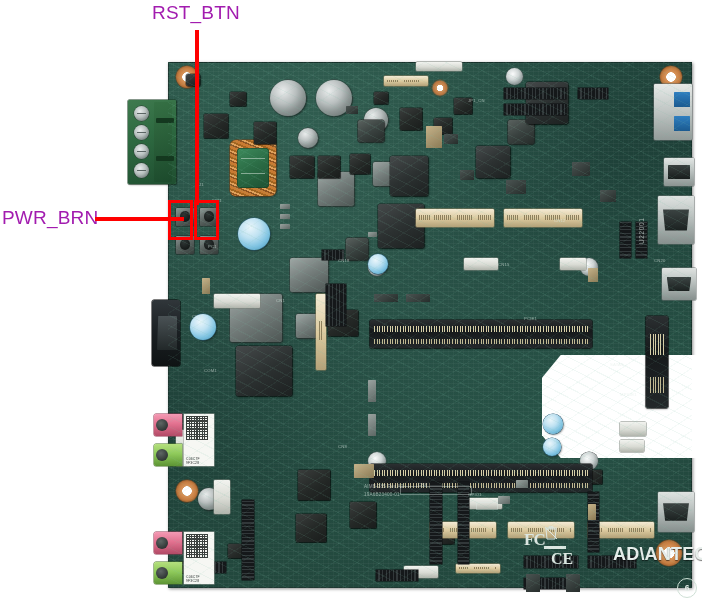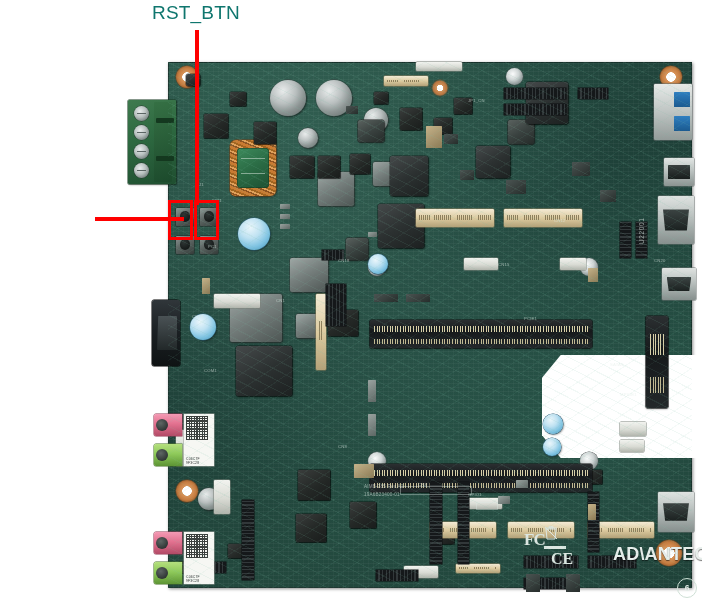--- a/index.html
+++ b/index.html
@@ -356,21 +356,21 @@
     position: absolute;
     background: #ff0000;
   }
   .anno-box {
     position: absolute;
     border: 3px solid #ff0000;
     background: transparent;
   }
   .anno-label {
     position: absolute;
-    color: #0f766e;
+    color: #a21caf;
     font-family: "Liberation Sans", sans-serif;
     font-size: 19px;
     letter-spacing: .2px;
     white-space: nowrap;
   }
 
   
   .tact-btn {
     position:absolute;
     background: linear-gradient(150deg,#8d9795 0%, #59625f 50%, #343b39 100%);
@@ -611,18 +611,19 @@
     <div class="part smd" style="left:200px; top:352px; width:8px; height:22px;"></div>
     <div class="part smd" style="left:200px; top:318px; width:8px; height:22px;"></div>
     <div class="part smd-dark" style="left:206px; top:232px; width:24px; height:8px;"></div>
     <div class="part smd-dark" style="left:238px; top:232px; width:24px; height:8px;"></div>
 
   </div>
 
   <div class="anno-label" style="left:152px; top:2px;">RST_BTN</div>
   <div class="anno-line" style="left:195px; top:30px; width:4px; height:175px;"></div>
 
+  <div class="anno-label" style="left:2px; top:207px;">PWR_BRN</div>
   <div class="anno-line" style="left:95px; top:217px; width:89px; height:4px;"></div>
 
   <div class="anno-box" style="left:168px; top:200px; width:25px; height:40px;"></div>
   <div class="anno-box" style="left:194px; top:200px; width:25px; height:40px;"></div>
 
 </div>
 
 </body></html>

